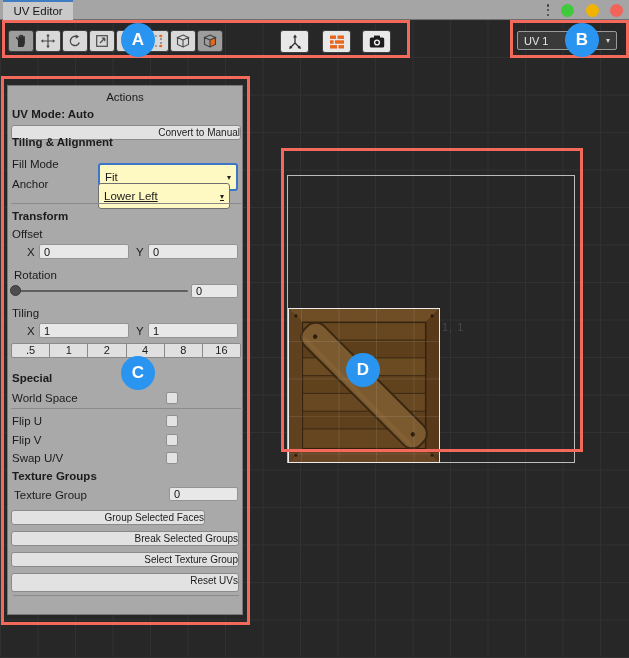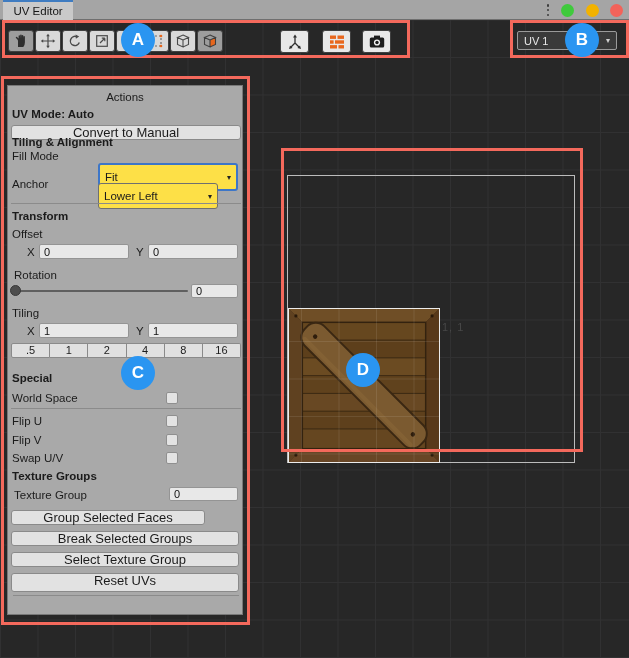--- a/index.html
+++ b/index.html
@@ -34,22 +34,22 @@
   .toolbtn.pressed{background:#9d9d9d;}
   .abtns{position:absolute;top:30px;z-index:5;}
   .abtn{width:29px;height:23px;background:#e8e8e8;border:1px solid #404040;border-radius:3px;box-sizing:border-box;display:flex;align-items:center;justify-content:center;}
   .uvdrop{position:absolute;left:517px;top:31px;width:100px;height:19px;background:#3a3a3a;border:1px solid #9a9a9a;border-radius:2px;box-sizing:border-box;z-index:5;display:flex;align-items:center;font-size:11px;color:#e8e8e8;padding:0 6px;}
   .uvdrop .caret{margin-left:auto;font-size:8px;color:#d0d0d0;}
   
   .panel{position:absolute;left:7px;top:85px;width:236px;height:530px;background:#a9a9a9;border:1px solid #787878;box-sizing:border-box;z-index:4;font-size:11.5px;color:#1b1b1b;}
   .panel .ttl{position:absolute;left:0;top:5px;width:100%;text-align:center;}
   .hdr{position:absolute;font-weight:bold;}
   .lbl{position:absolute;}
-  .pbtn{position:absolute;background:#e2e2e2;border:1px solid #8a8a8a;border-radius:3px;box-sizing:border-box;text-align:center;font-size:13px;color:#1b1b1b;line-height:13px;}
-  .drop{position:absolute;background:#fde047;border:1px solid #6f6f6f;border-radius:3px;box-sizing:border-box;display:flex;align-items:center;font-size:11.5px;padding:12px 5px;height:16px;}
+  .pbtn{position:absolute;background:#e2e2e2;border:1px solid #8a8a8a;border-radius:3px;box-sizing:border-box;text-align:right;font-size:10px;color:#1b1b1b;line-height:13px;}
+  .drop{position:absolute;background:#fef9c3;border:1px solid #6f6f6f;border-radius:3px;box-sizing:border-box;display:flex;align-items:center;font-size:11.5px;padding:12px 5px;height:16px;}
   .drop .caret{margin-left:auto;font-size:8px;color:#222;}
   .drop.focus{border:2px solid #3d76c8;}
   .inp{position:absolute;background:#e8e8e8;border:1px solid #949494;border-radius:2px;box-sizing:border-box;font-size:11px;color:#111;padding:0 4px;display:flex;align-items:center;}
   .divider{position:absolute;height:1px;background:#8b8b8b;}
   .chk{position:absolute;width:12px;height:12px;background:#e3e3e3;border:1px solid #8f8f8f;border-radius:2px;box-sizing:border-box;}
   .presetrow{position:absolute;left:3px;top:257px;width:230px;display:flex;}
   .presetrow .pre{flex:1;height:15px;background:#e0e0e0;border:1px solid #8a8a8a;border-left-width:0;box-sizing:border-box;text-align:center;font-size:11px;line-height:13px;}
   .presetrow .pre:first-child{border-left-width:1px;border-radius:2px 0 0 2px;}
   .presetrow .pre:last-child{border-radius:0 2px 2px 0;}
   .slidertrack{position:absolute;left:5px;top:204px;width:175px;height:2px;background:#5f5f5f;border-radius:1px;}
@@ -198,27 +198,27 @@
   <span>UV 1</span>
   <span class="caret">▾</span>
 </div>
 
 <div class="panel">
   <div class="ttl">Actions</div>
   <div class="hdr" style="left:4px;top:22px;">UV Mode: Auto</div>
   <div class="pbtn" style="left:3px;top:39px;width:230px;height:15px;">Convert to Manual</div>
 
   <div class="hdr" style="left:4px;top:50px;">Tiling &amp; Alignment</div>
-  <div class="lbl" style="left:4px;top:64px;">Fill Mode</div>
+  <div class="lbl" style="left:4px;top:72px;">Fill Mode</div>
   <div class="drop focus" style="left:90px;top:77px;width:140px;">
     <span>Fit</span>
     <span class="caret">▾</span>
   </div>
   <div class="lbl" style="left:4px;top:92px;">Anchor</div>
-  <div class="drop" style="left:90px;top:97px;width:120px;">
+  <div class="drop" style="left:90px;top:97px;width:132px;text-decoration:underline;">
     <span>Lower Left</span>
     <span class="caret">▾</span>
   </div>
   <div class="divider" style="left:3px;top:117px;width:230px;"></div>
 
   <div class="hdr" style="left:4px;top:124px;">Transform</div>
   <div class="lbl" style="left:4px;top:142px;">Offset</div>
   <div class="lbl" style="left:19px;top:160px;">X</div>
   <div class="inp" style="left:31px;top:158px;width:90px;height:15px;">0</div>
   <div class="lbl" style="left:128px;top:160px;">Y</div>

